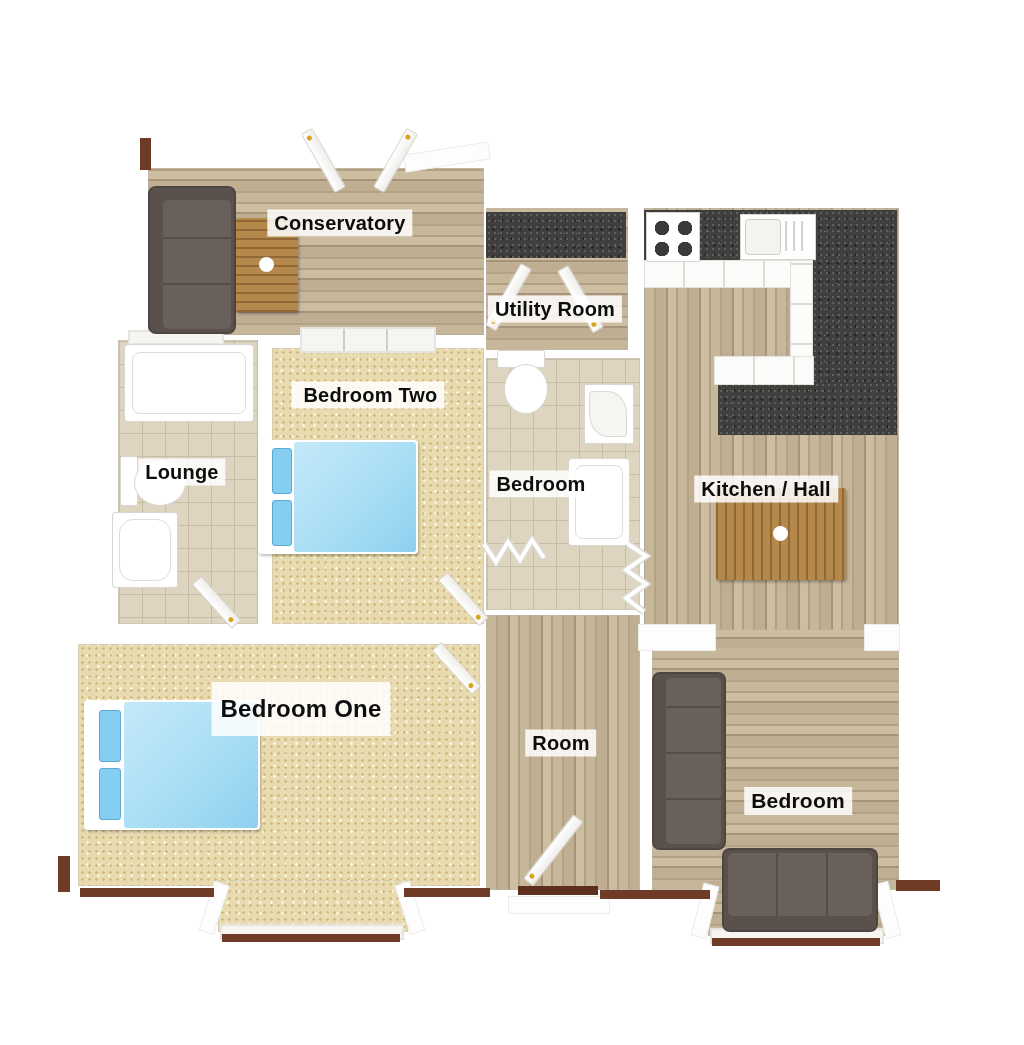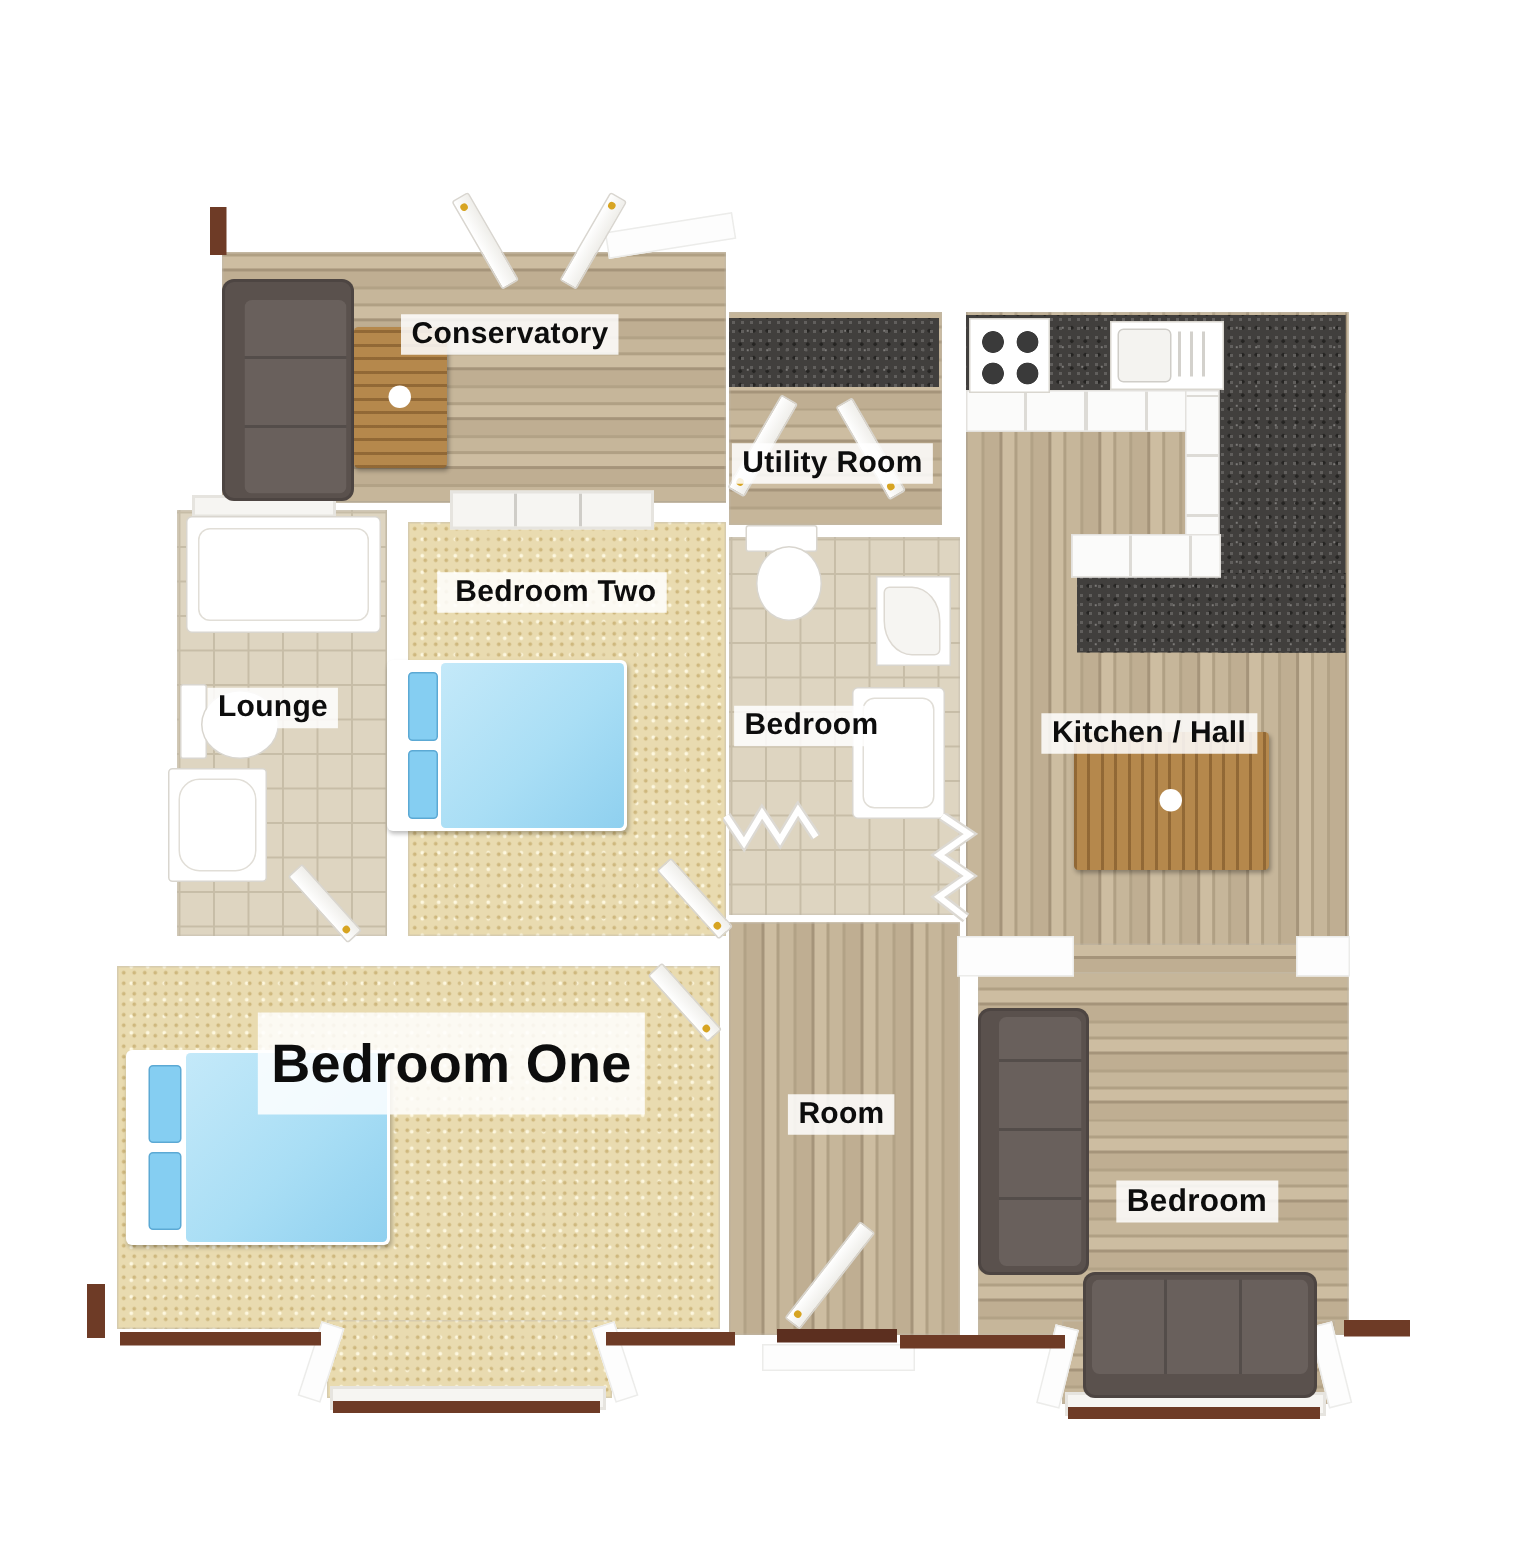--- a/index.html
+++ b/index.html
@@ -49,21 +49,21 @@
   .door{position:absolute;width:11px;background:linear-gradient(90deg,#ffffff 0%,#efeeea 100%);
     border:1px solid #d9d6d0;border-radius:2px;transform-origin:50% 0;}
   .door::after{content:"";position:absolute;bottom:4px;left:2px;width:5px;height:5px;border-radius:50%;
     background:var(--handleGold,#d7a422);}
   .door.hinge-bottom{transform-origin:50% 100%;}
   .door.hinge-bottom::after{bottom:auto;top:4px;}
   
   .room-label{position:absolute;transform:translate(-50%,-50%);white-space:nowrap;
     background:var(--labelBg,rgba(255,255,255,.85));color:var(--labelColor,#0d0d0d);
     font-weight:bold;font-size:20px;padding:2px 7px;letter-spacing:.2px;margin-top:33px;}
-  .room-label.big{font-size:36px;padding:13px 9px;}
+  .room-label.big{font-size:24px;padding:13px 9px;}
   .room-label.small{font-size:20px;}
 </style>
 </head>
 <body>
 
 <div id="canvas">
 
   <div class="abs wood-h" style="left:700px;top:600px;width:170px;height:60px;"></div>
 
   <div class="abs wood-h floor" style="left:148px;top:168px;width:334px;height:165px;"></div>

